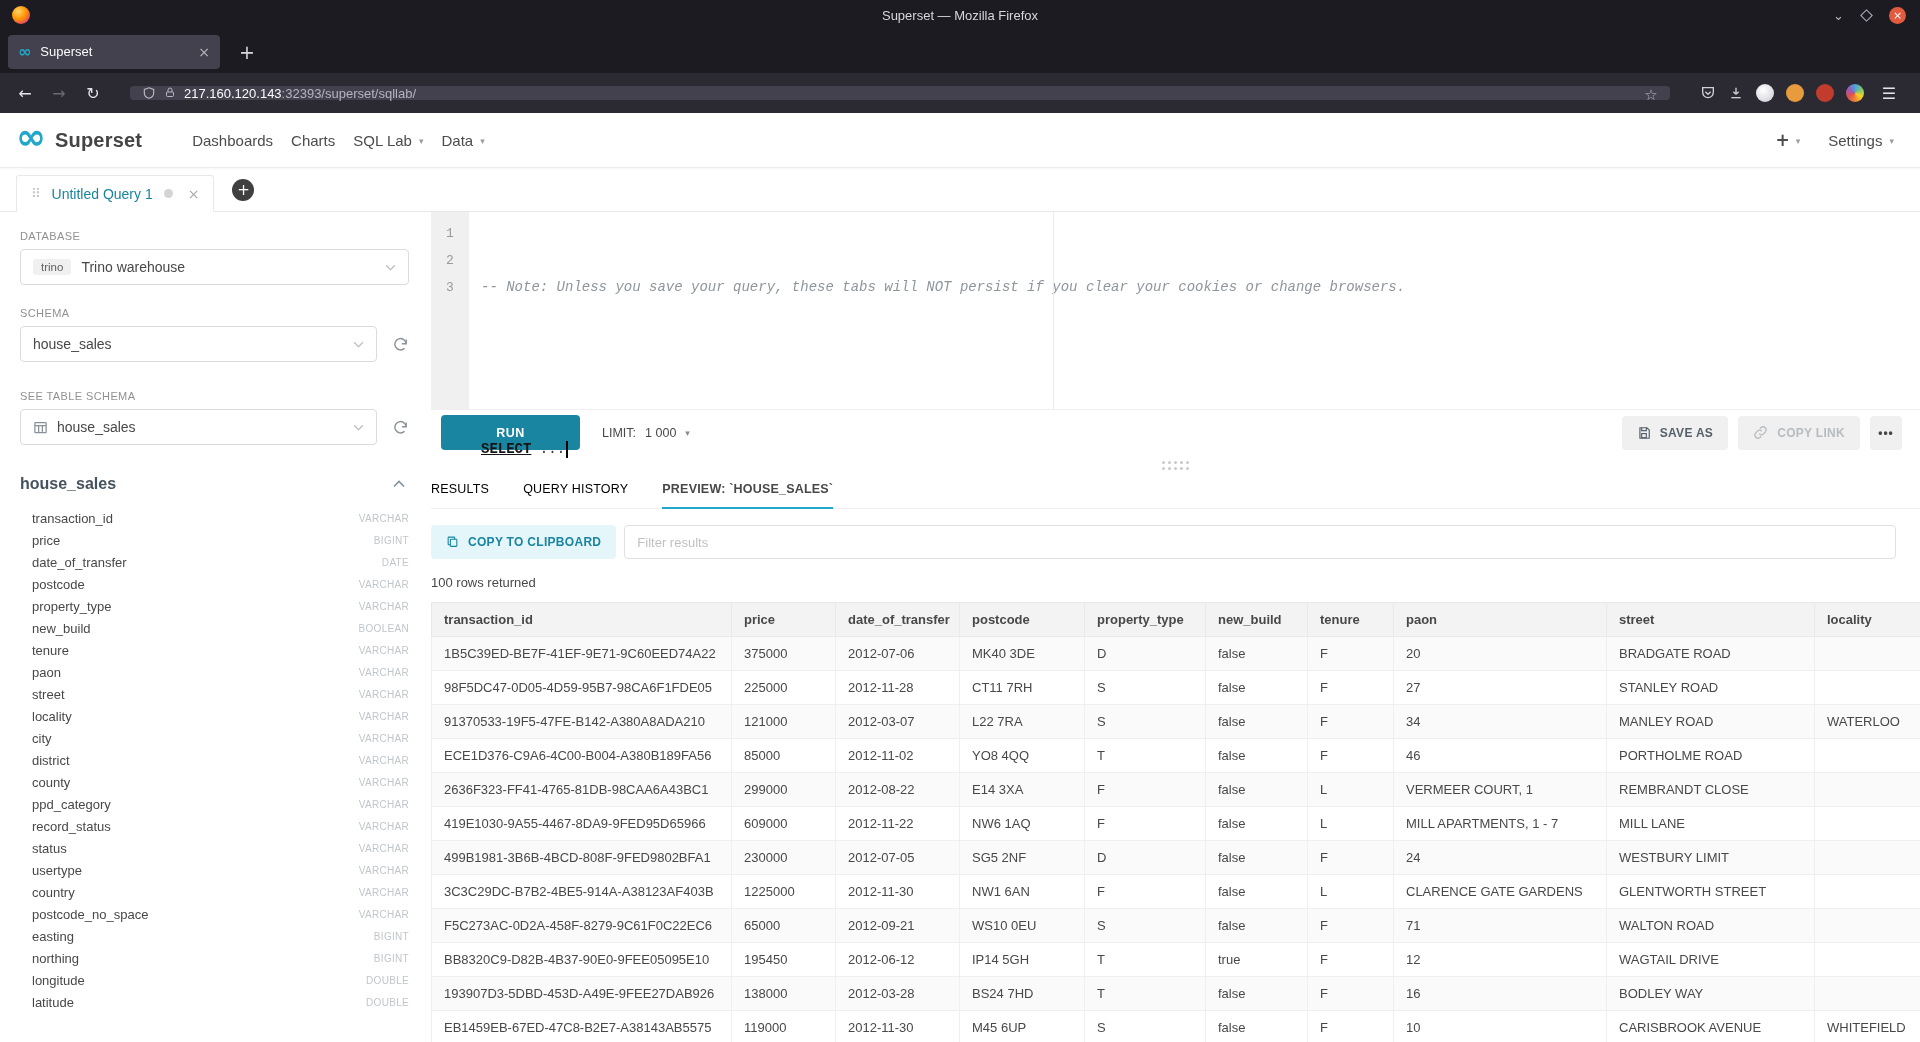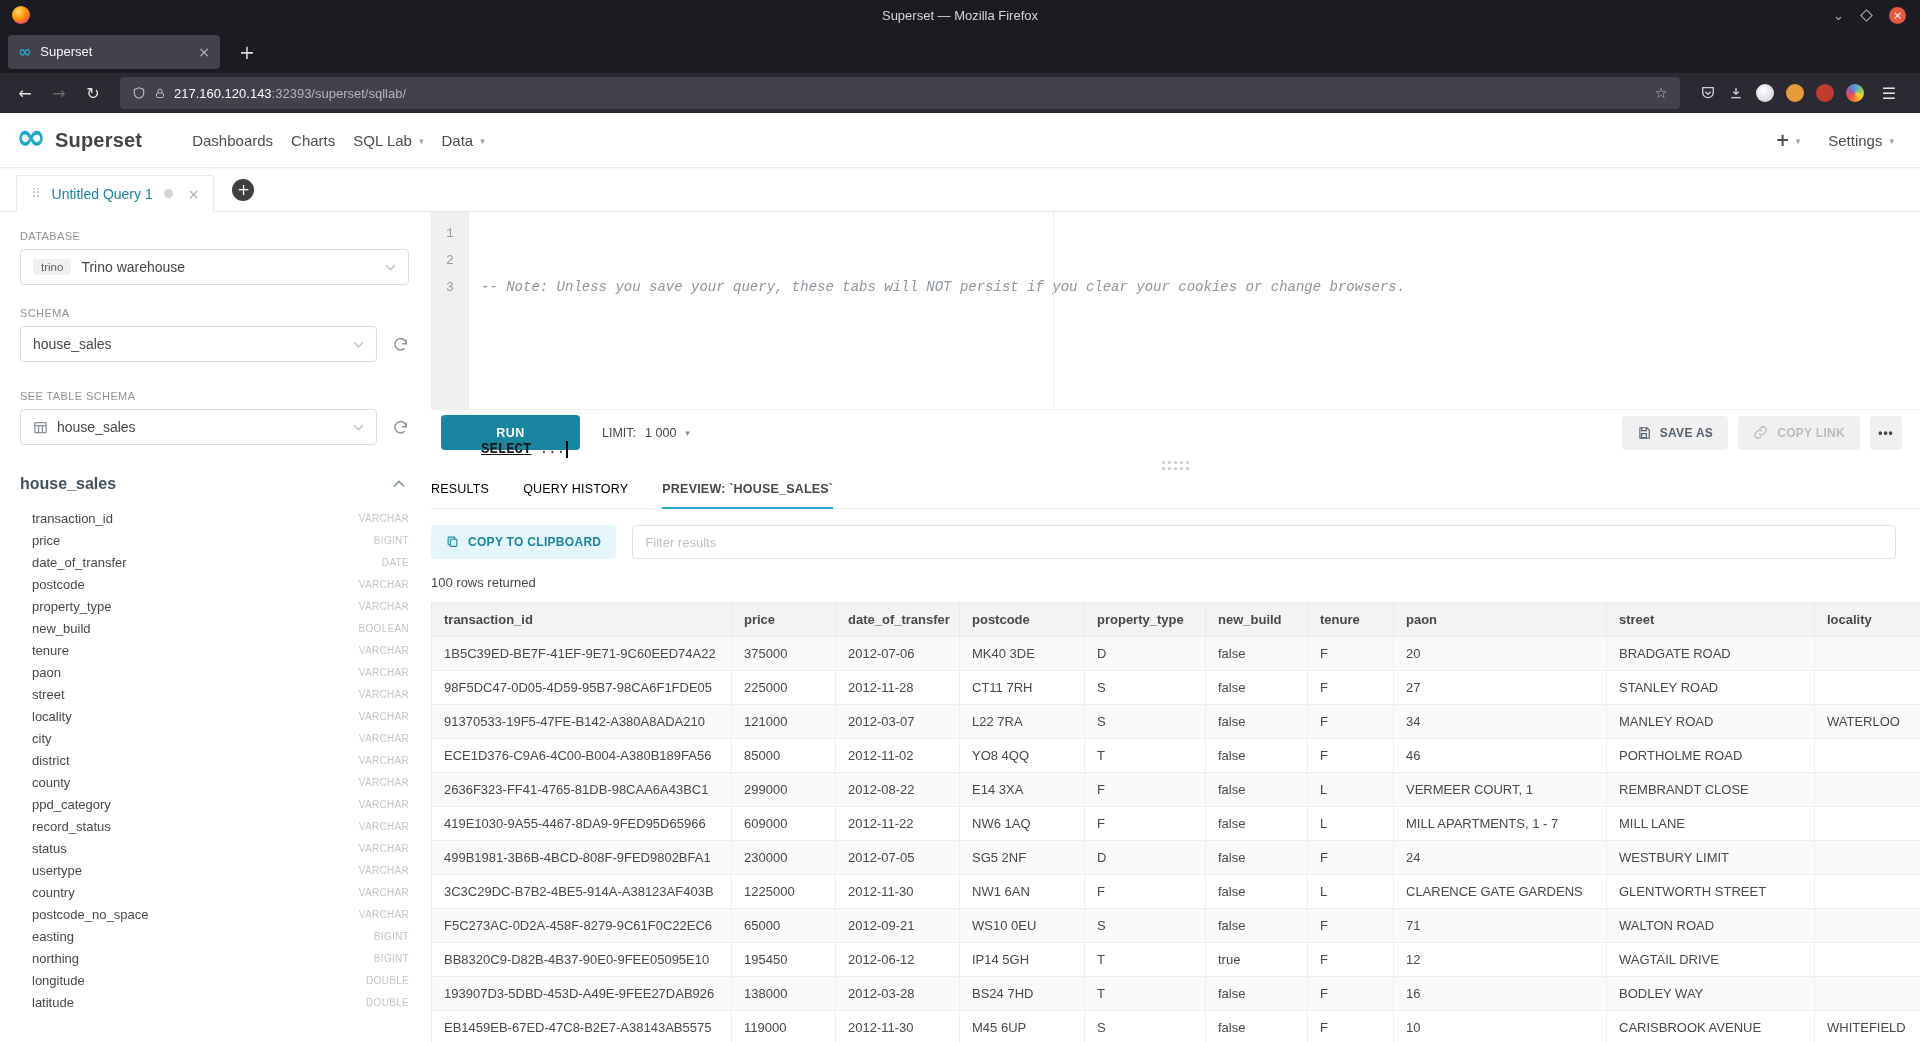--- a/index.html
+++ b/index.html
@@ -24,22 +24,22 @@
     align-items: center; padding: 0 10px; color: #fbfbfe; font-size: 13px; }
   .tab-favicon { color: #20a7c9; font-size: 16px; font-weight: 700; line-height: 1; }
   .tab-label { margin-left: 9px; flex: 1; }
   .tab-close { color: #b6b6c0; font-size: 14px; }
   .newtab-btn { margin-left: 12px; color: #d6d6dd; font-size: 19px; width: 30px; text-align: center; }
 
   .navbar { height: 40px; background: #2b2a33; display: flex; align-items: center; padding: 0 10px; gap: 4px; }
   .nav-icon { width: 30px; height: 28px; display: flex; align-items: center; justify-content: center;
     color: #e3e3e8; font-size: 16px; border-radius: 4px; }
   .nav-icon.disabled { color: #69696f; }
-  .urlbar { flex: 1; height: 32px; background: #42414d; border-radius: 4px; margin: 0 8px; display: flex;
-    align-items: center; padding: 0 12px; font-size: 13px; }
+  .urlbar { flex: 1; height: 14px; background: #42414d; border-radius: 4px; margin: 0 18px; display: flex;
+    align-items: flex-start; padding: 0 12px; font-size: 13px; }
   .urlbar .sep { width: 8px; }
   .url-host { color: #fbfbfe; }
   .url-path { color: #b4b4c0; }
   .url-star { margin-left: auto; color: #b6b6c0; font-size: 15px; }
   .browser-actions { display: flex; align-items: center; gap: 12px; padding: 0 8px; }
   .ext-dot { width: 18px; height: 18px; border-radius: 50%; }
   .ext1 { background: radial-gradient(circle at 40% 35%, #ffffff, #c9c9d2); }
   .ext2 { background: #e89b3c; }
   .ext3 { background: #c23c2e; }
   .ext4 { background: conic-gradient(#4aa3df, #7cc576, #f5d327, #ef8633, #e04f4f, #9b59b6, #4aa3df); }
@@ -121,21 +121,21 @@
   .south-pane { flex: 1; display: flex; flex-direction: column; min-height: 0; }
   .drag-handle-row { height: 20px; display: flex; align-items: center; justify-content: center; }
   .drag-handle { display: grid; grid-template-columns: repeat(5, 3px); grid-auto-rows: 3px; gap: 3px; }
   .drag-handle i { width: 3px; height: 3px; border-radius: 50%; background: #c9c9c9; }
 
   .south-tabs { display: flex; gap: 34px; height: 34px; align-items: flex-end; border-bottom: 1px solid #f0f0f0; }
   .s-tab { font-size: 12.5px; color: #000000; padding-bottom: 12px; position: relative; letter-spacing: 0.2px; }
   .s-tab.active { color: #484848; font-weight: 700; }
   .s-tab.active::after { content: ""; position: absolute; left: 0; right: 0; bottom: -1px; height: 2px; background: #20a7c9; }
 
-  .results-controls { display: flex; gap: 16px; margin-top: 16px; padding-right: 24px; }
+  .results-controls { display: flex; gap: 8px; margin-top: 16px; padding-right: 24px; }
   .copy-btn { background: #e5f6fa; color: #1985a0; font-size: 12px; font-weight: 700; border: none; border-radius: 4px;
     height: 34px; display: flex; align-items: center; gap: 9px; padding: 0 15px; letter-spacing: 0.3px; font-family: inherit; }
   .filter-input { flex: 1; height: 34px; border: 1px solid #e0e0e0; border-radius: 4px; padding: 0 12px;
     font-size: 13px; color: #484848; font-family: inherit; outline: none; }
   .filter-input::placeholder { color: #c0c0c0; }
 
   .rows-returned { margin-top: 16px; font-size: 13px; color: #484848; }
 
   .table-wrap { margin-top: 12px; flex: 1; overflow: hidden; }
   table.results { border-collapse: collapse; table-layout: fixed; width: 1530px; font-size: 13px; color: #484848; }

